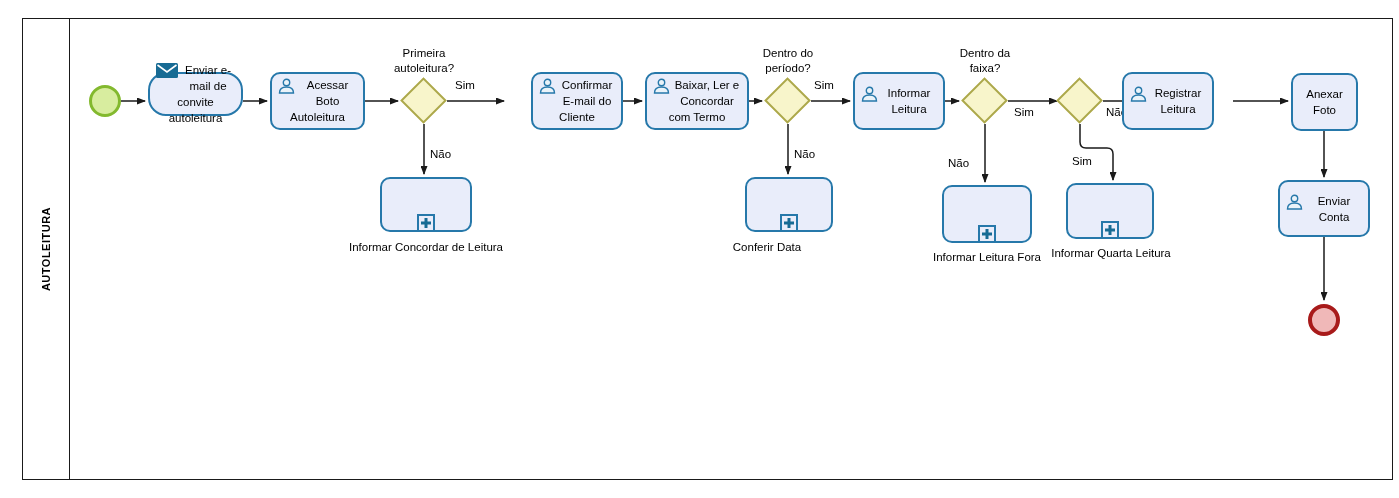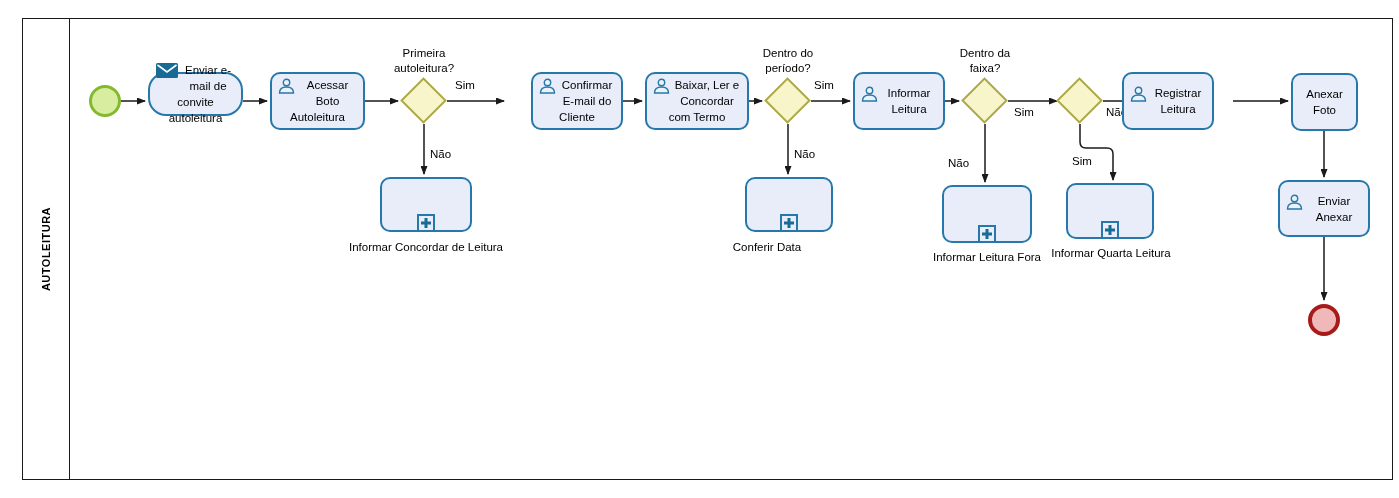--- a/index.html
+++ b/index.html
@@ -216,19 +216,19 @@
   </div>
 
   <div class="task" style="left:1278px; top:180px; width:92px; height:57px;">
     <div class="task-inner">
       <span class="task-icon">
         <svg width="17" height="16" viewBox="0 0 17 16">
             <circle cx="8.5" cy="4.5" r="3.2" fill="#eaf3f9" stroke="#2678aa" stroke-width="1.4"></circle>
             <path d="M1.5,15 C1.5,10.5 5,9 8.5,9 C12,9 15.5,10.5 15.5,15 Z" fill="#eaf3f9" stroke="#2678aa" stroke-width="1.4"></path>
           </svg>
       </span>
-      <span>Enviar Anexar</span>
+      <span>Enviar Conta</span>
     </div>
   </div>
 
   <div class="event-end"></div>
 
 </div>
 
 </body></html>

